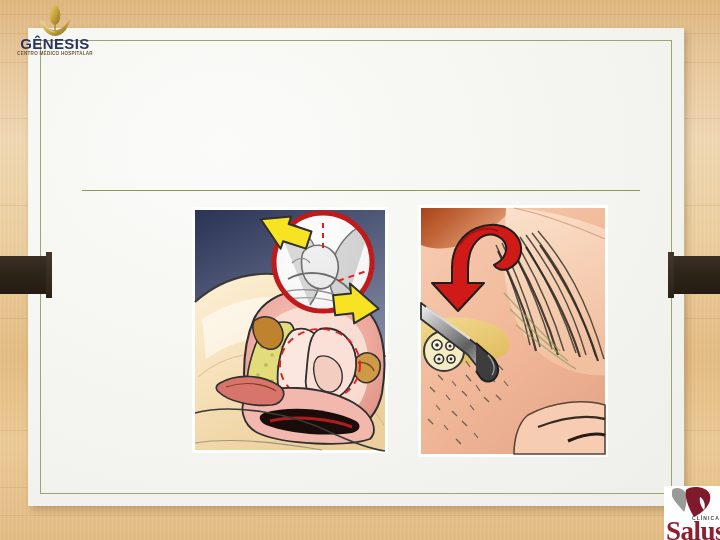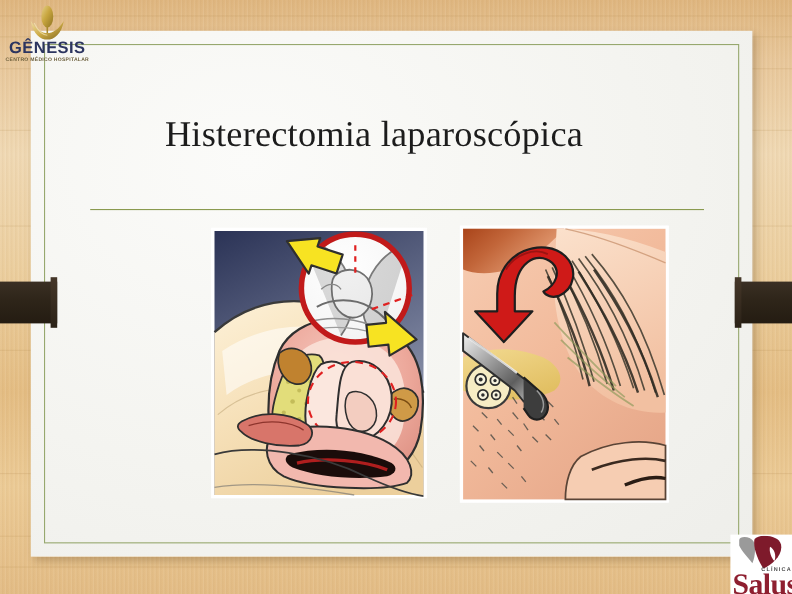--- a/index.html
+++ b/index.html
@@ -125,21 +125,21 @@
     overflow: hidden;
     background: #ffffff;
   }
   #fig-left  { left: 192px; top: 207px; width: 196px; height: 246px; }
   #fig-right { left: 418px; top: 205px; width: 190px; height: 252px; }
   .figure svg { display: block; width: 100%; height: 100%; }
 
   
   #genesis-logo {
     position: absolute;
-    left: 2px;
+    left: 14px;
     top: 2px;
     width: 82px;
     height: 58px;
   }
   #genesis-mark {
     position: absolute;
     left: 24px;
     top: 0px;
     width: 34px;
     height: 36px;
@@ -216,21 +216,20 @@
   <div class="grain" style="top:205px"></div>
   <div class="grain" style="top:318px"></div>
   <div class="grain" style="top:430px"></div>
   <div class="grain" style="top:487px"></div>
   <div class="grain" style="top:515px"></div>
 
   <div id="slide">
     <div id="slide-inner-border"></div>
   </div>
 
-  <div id="title">Histerectomia laparoscópica</div>
   <div id="title-rule"></div>
 
 
   <div class="figure" id="fig-left">
     <svg viewBox="0 0 196 246" preserveAspectRatio="none">
       <defs>
         <linearGradient id="lsky" x1="0" y1="0" x2="0.35" y2="1">
           <stop offset="0%" stop-color="#2b3558"></stop>
           <stop offset="55%" stop-color="#5b6versus"></stop>
           <stop offset="100%" stop-color="#8b93ad"></stop>

